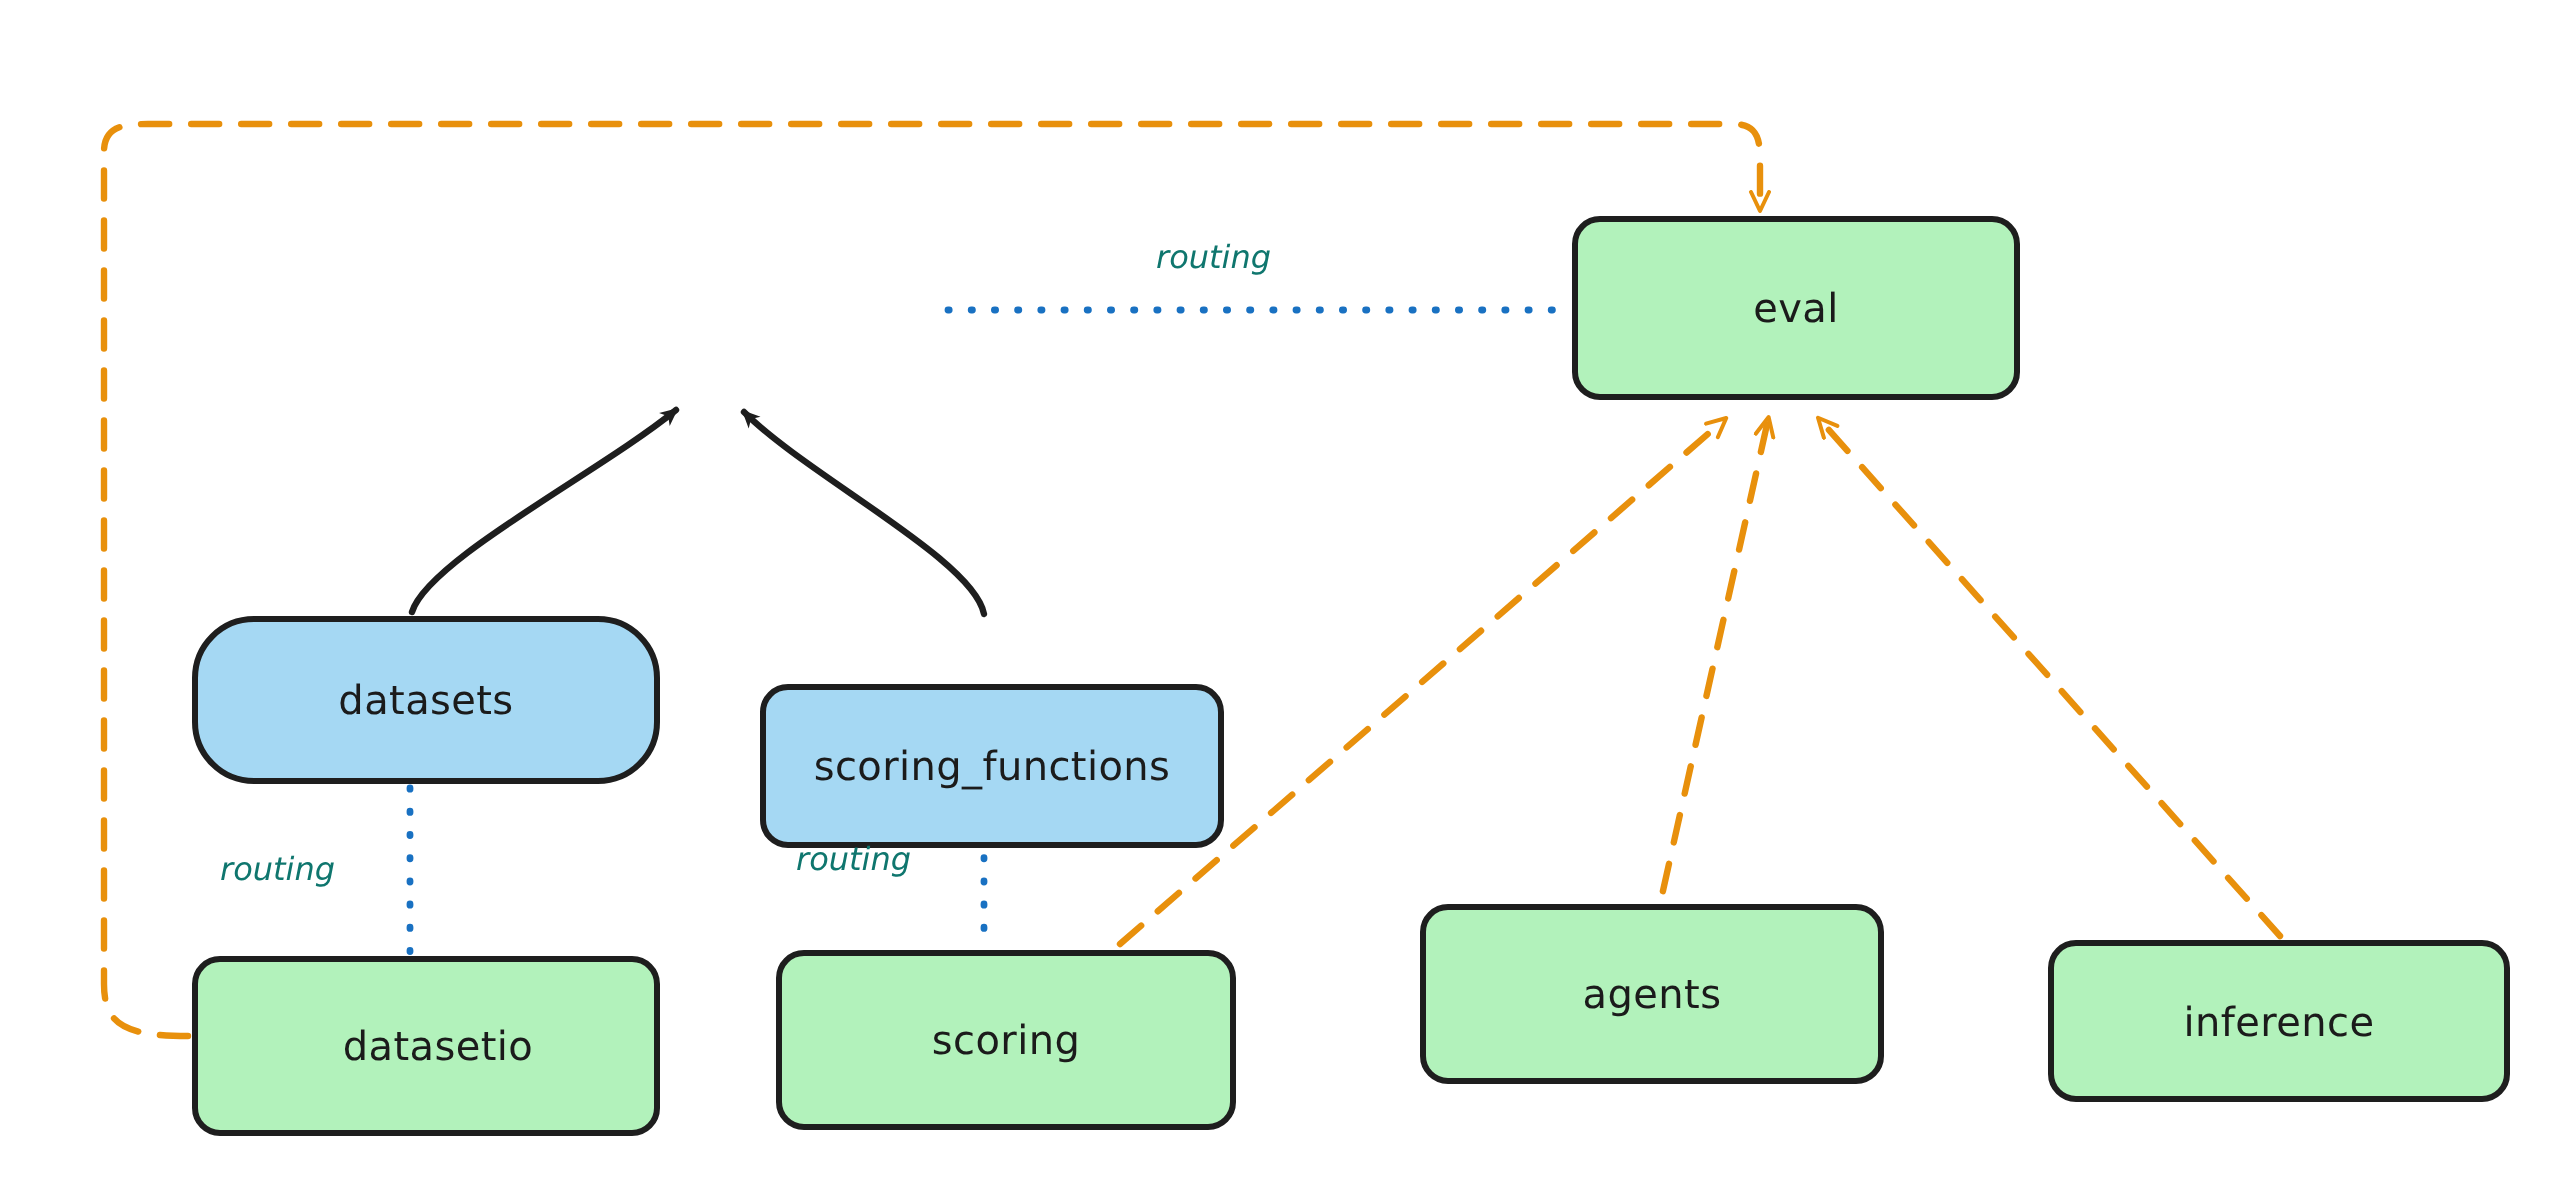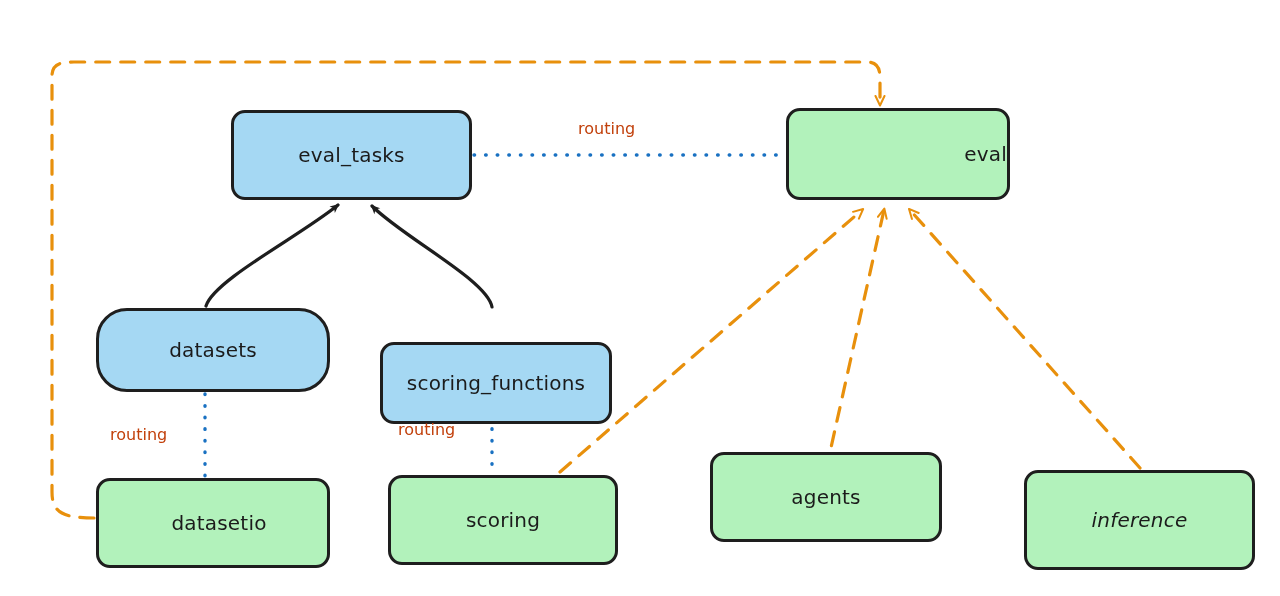--- a/index.html
+++ b/index.html
@@ -48,23 +48,24 @@
   .node.api {
     background: #a5d8f3;
   }
   .node.provider {
     background: #b2f2bb;
   }
   .edge-label {
     position: absolute;
     font-family: "DejaVu Sans", sans-serif;
     font-size: 16px;
-    color: #c2410c;
+    color: #0f766e;
     white-space: nowrap;
     z-index: 4;
+    font-style: italic;
   }
 </style>
 </head>
 <body>
 
 <div id="canvas">
 
   <svg id="edges" viewBox="0 0 1280 596" xmlns="http://www.w3.org/2000/svg">
     <defs>
       <marker id="arrow-black" markerWidth="12" markerHeight="12" refX="8" refY="5" orient="auto" markerUnits="userSpaceOnUse">
@@ -81,25 +82,22 @@
     <path d="M474,155 L784,155" fill="none" stroke="#1971c2" stroke-width="3.4" stroke-linecap="round" stroke-dasharray="0.6 11"></path>
     <path d="M205,394 L205,476" fill="none" stroke="#1971c2" stroke-width="3.4" stroke-linecap="round" stroke-dasharray="0.6 11"></path>
     <path d="M492,394 L492,473" fill="none" stroke="#1971c2" stroke-width="3.4" stroke-linecap="round" stroke-dasharray="0.6 11"></path>
 
     <path d="M94,518 C62,518 52,512 52,492 L52,76 C52,64 60,62 74,62 L866,62 C878,62 880,68 880,80 L880,104" fill="none" stroke="#e8900c" stroke-width="3.2" stroke-linecap="round" stroke-dasharray="14 11" marker-end="url(#arrow-orange)"></path>
     <path d="M560,472 L862,210" fill="none" stroke="#e8900c" stroke-width="3.2" stroke-linecap="round" stroke-dasharray="14 11" marker-end="url(#arrow-orange)"></path>
     <path d="M826,470 L884,210" fill="none" stroke="#e8900c" stroke-width="3.2" stroke-linecap="round" stroke-dasharray="14 11" marker-end="url(#arrow-orange)"></path>
     <path d="M1140,468 L910,210" fill="none" stroke="#e8900c" stroke-width="3.2" stroke-linecap="round" stroke-dasharray="14 11" marker-end="url(#arrow-orange)"></path>
   </svg>
 
-  <div class="node api" style="left:231px; top:110px; width:241px; height:90px;">
-    <span class="node-label">eval_tasks</span>
-  </div>
 
-  <div class="node provider" style="left:786px; top:108px; width:224px; height:92px;justify-content:flex-end;">
+  <div class="node provider" style="left:786px; top:108px; width:224px; height:92px;">
     <span class="node-label">eval</span>
   </div>
 
   <div class="node api" style="left:96px; top:308px; width:234px; height:84px;border-radius:31px;">
     <span class="node-label">datasets</span>
   </div>
 
   <div class="node api" style="left:380px; top:310px; width:232px; height:82px;margin-top:32px;">
     <span class="node-label">scoring_functions</span>
   </div>
@@ -109,21 +107,21 @@
   </div>
 
   <div class="node provider" style="left:388px; top:475px; width:230px; height:90px;">
     <span class="node-label">scoring</span>
   </div>
 
   <div class="node provider" style="left:710px; top:452px; width:232px; height:90px;">
     <span class="node-label">agents</span>
   </div>
 
-  <div class="node provider" style="left:1024px; top:470px; width:231px; height:100px;font-style:italic;">
+  <div class="node provider" style="left:1024px; top:470px; width:231px; height:81px;">
     <span class="node-label">inference</span>
   </div>
 
   <div class="edge-label" style="left:578px; top:119px;">routing</div>
   <div class="edge-label" style="left:110px; top:425px;">routing</div>
   <div class="edge-label" style="left:398px; top:420px;">routing</div>
 
 </div>
 
 </body></html>

